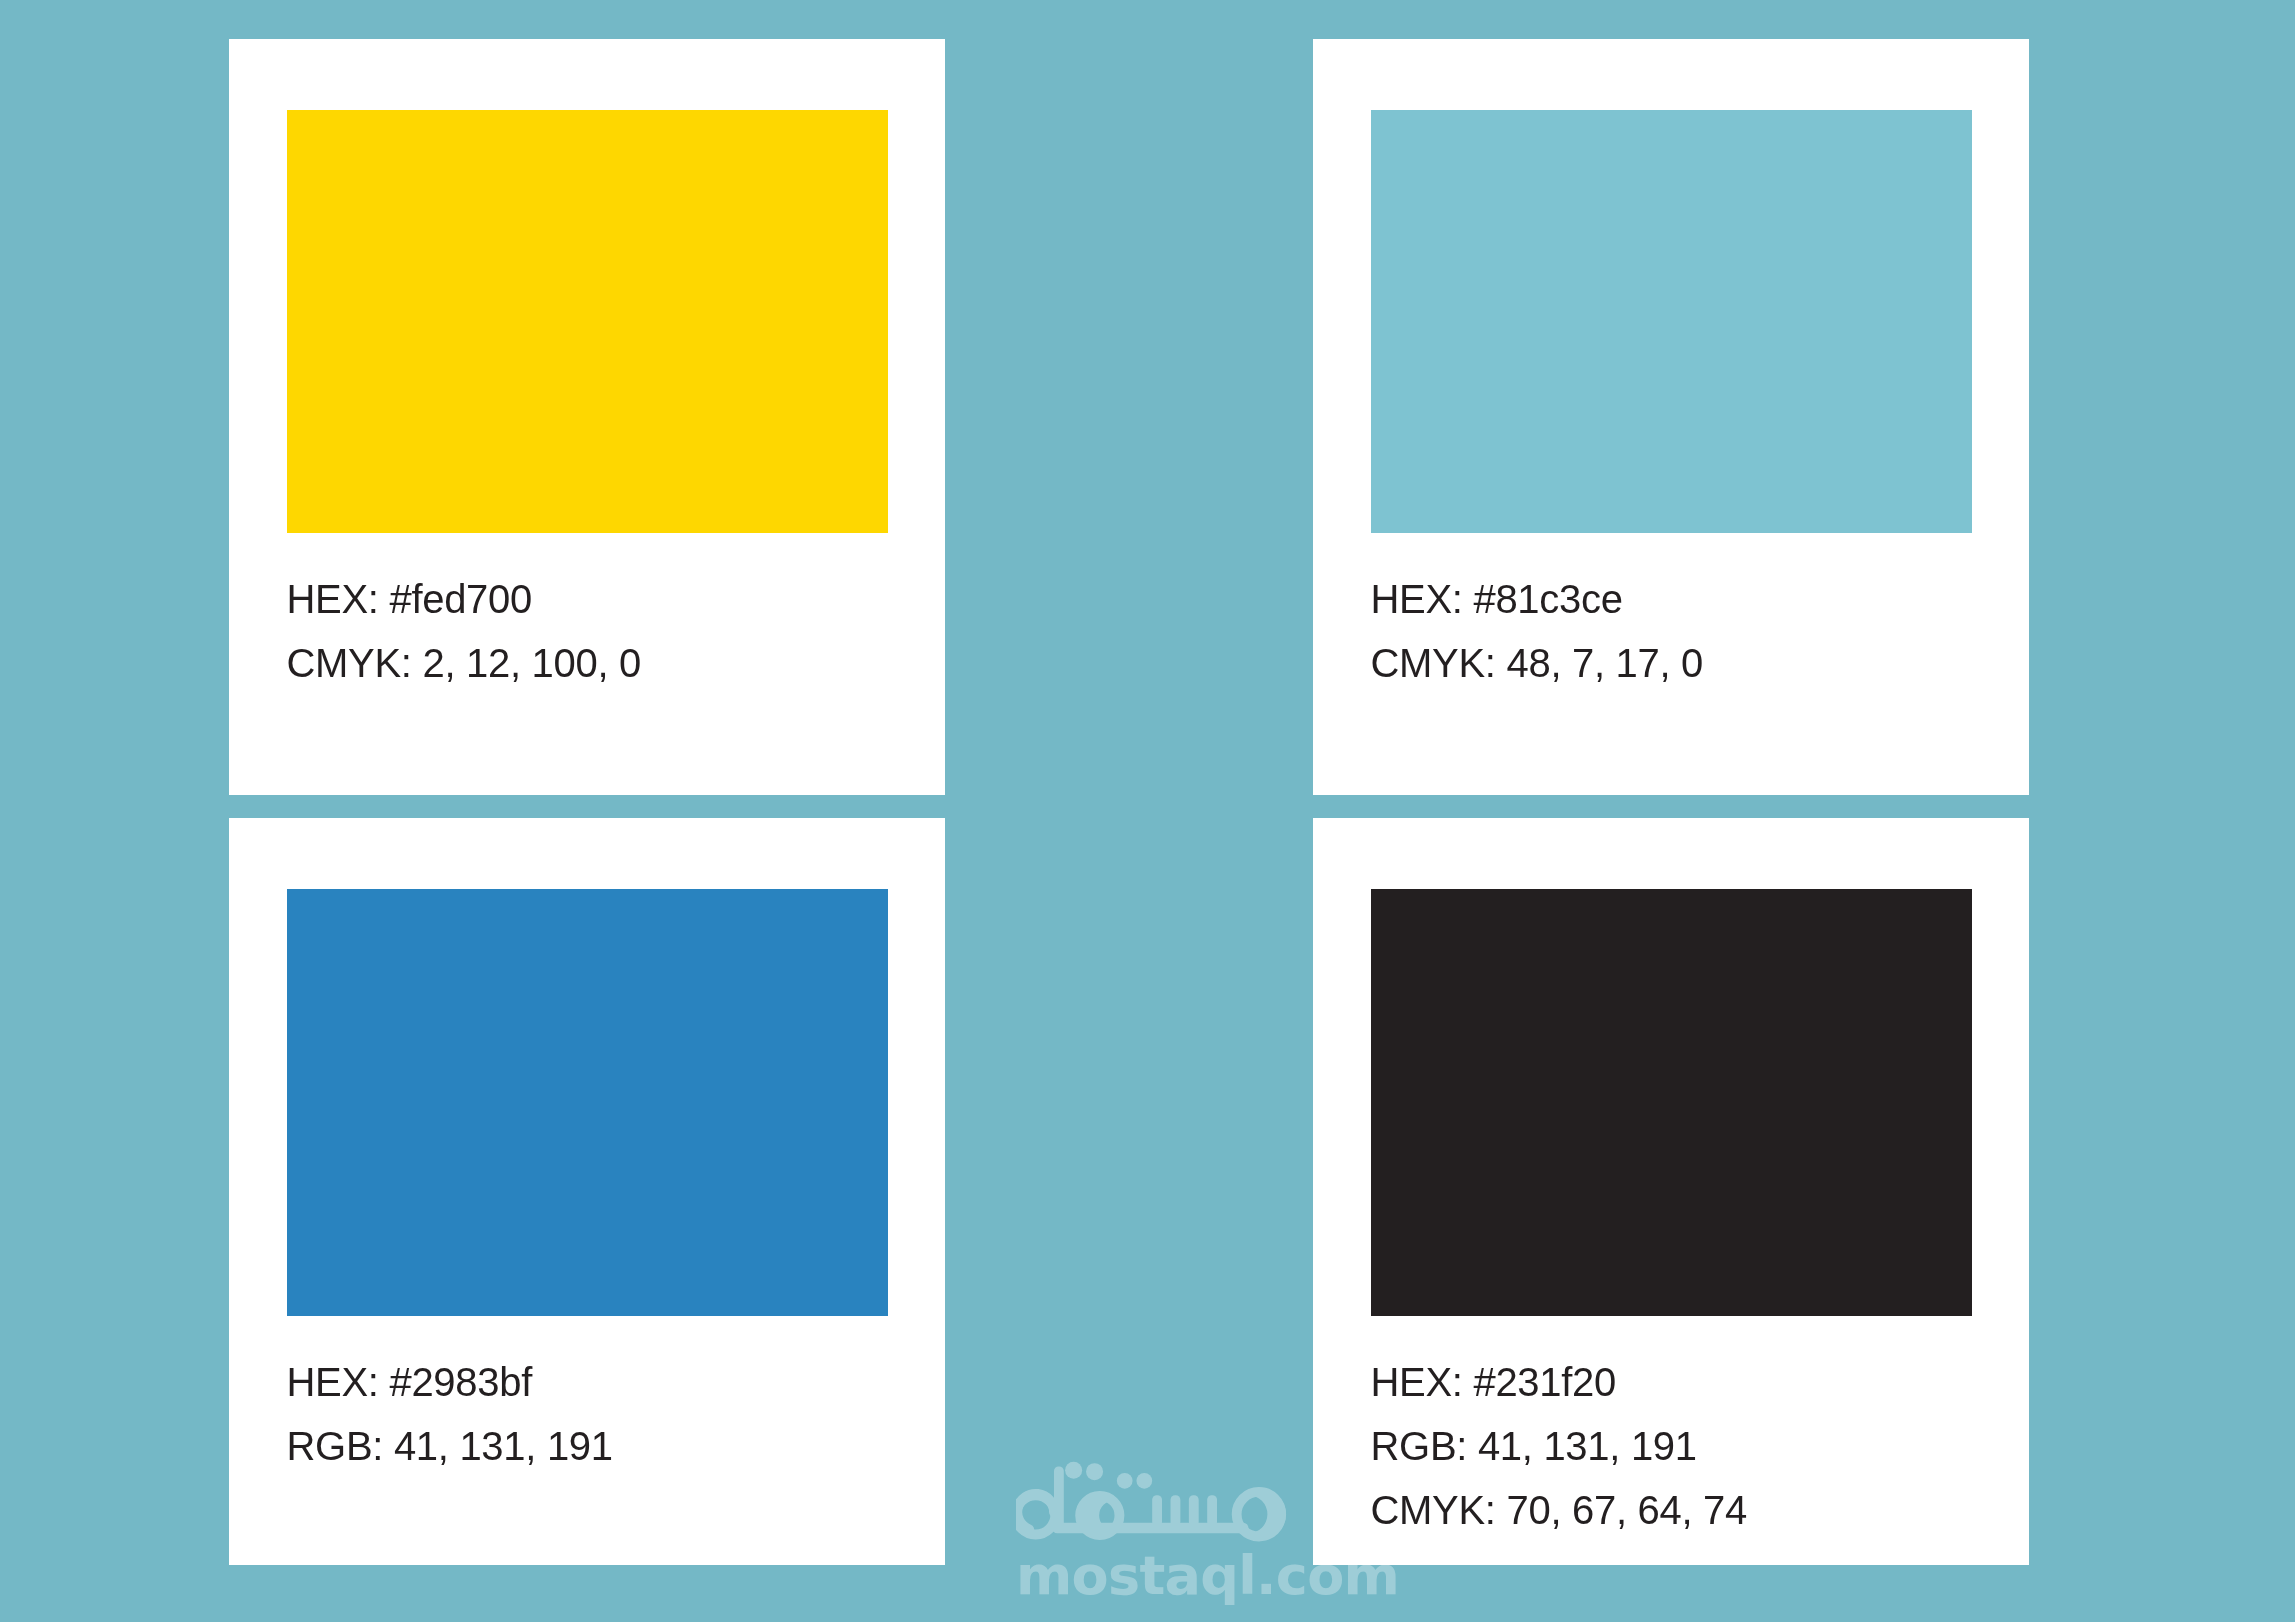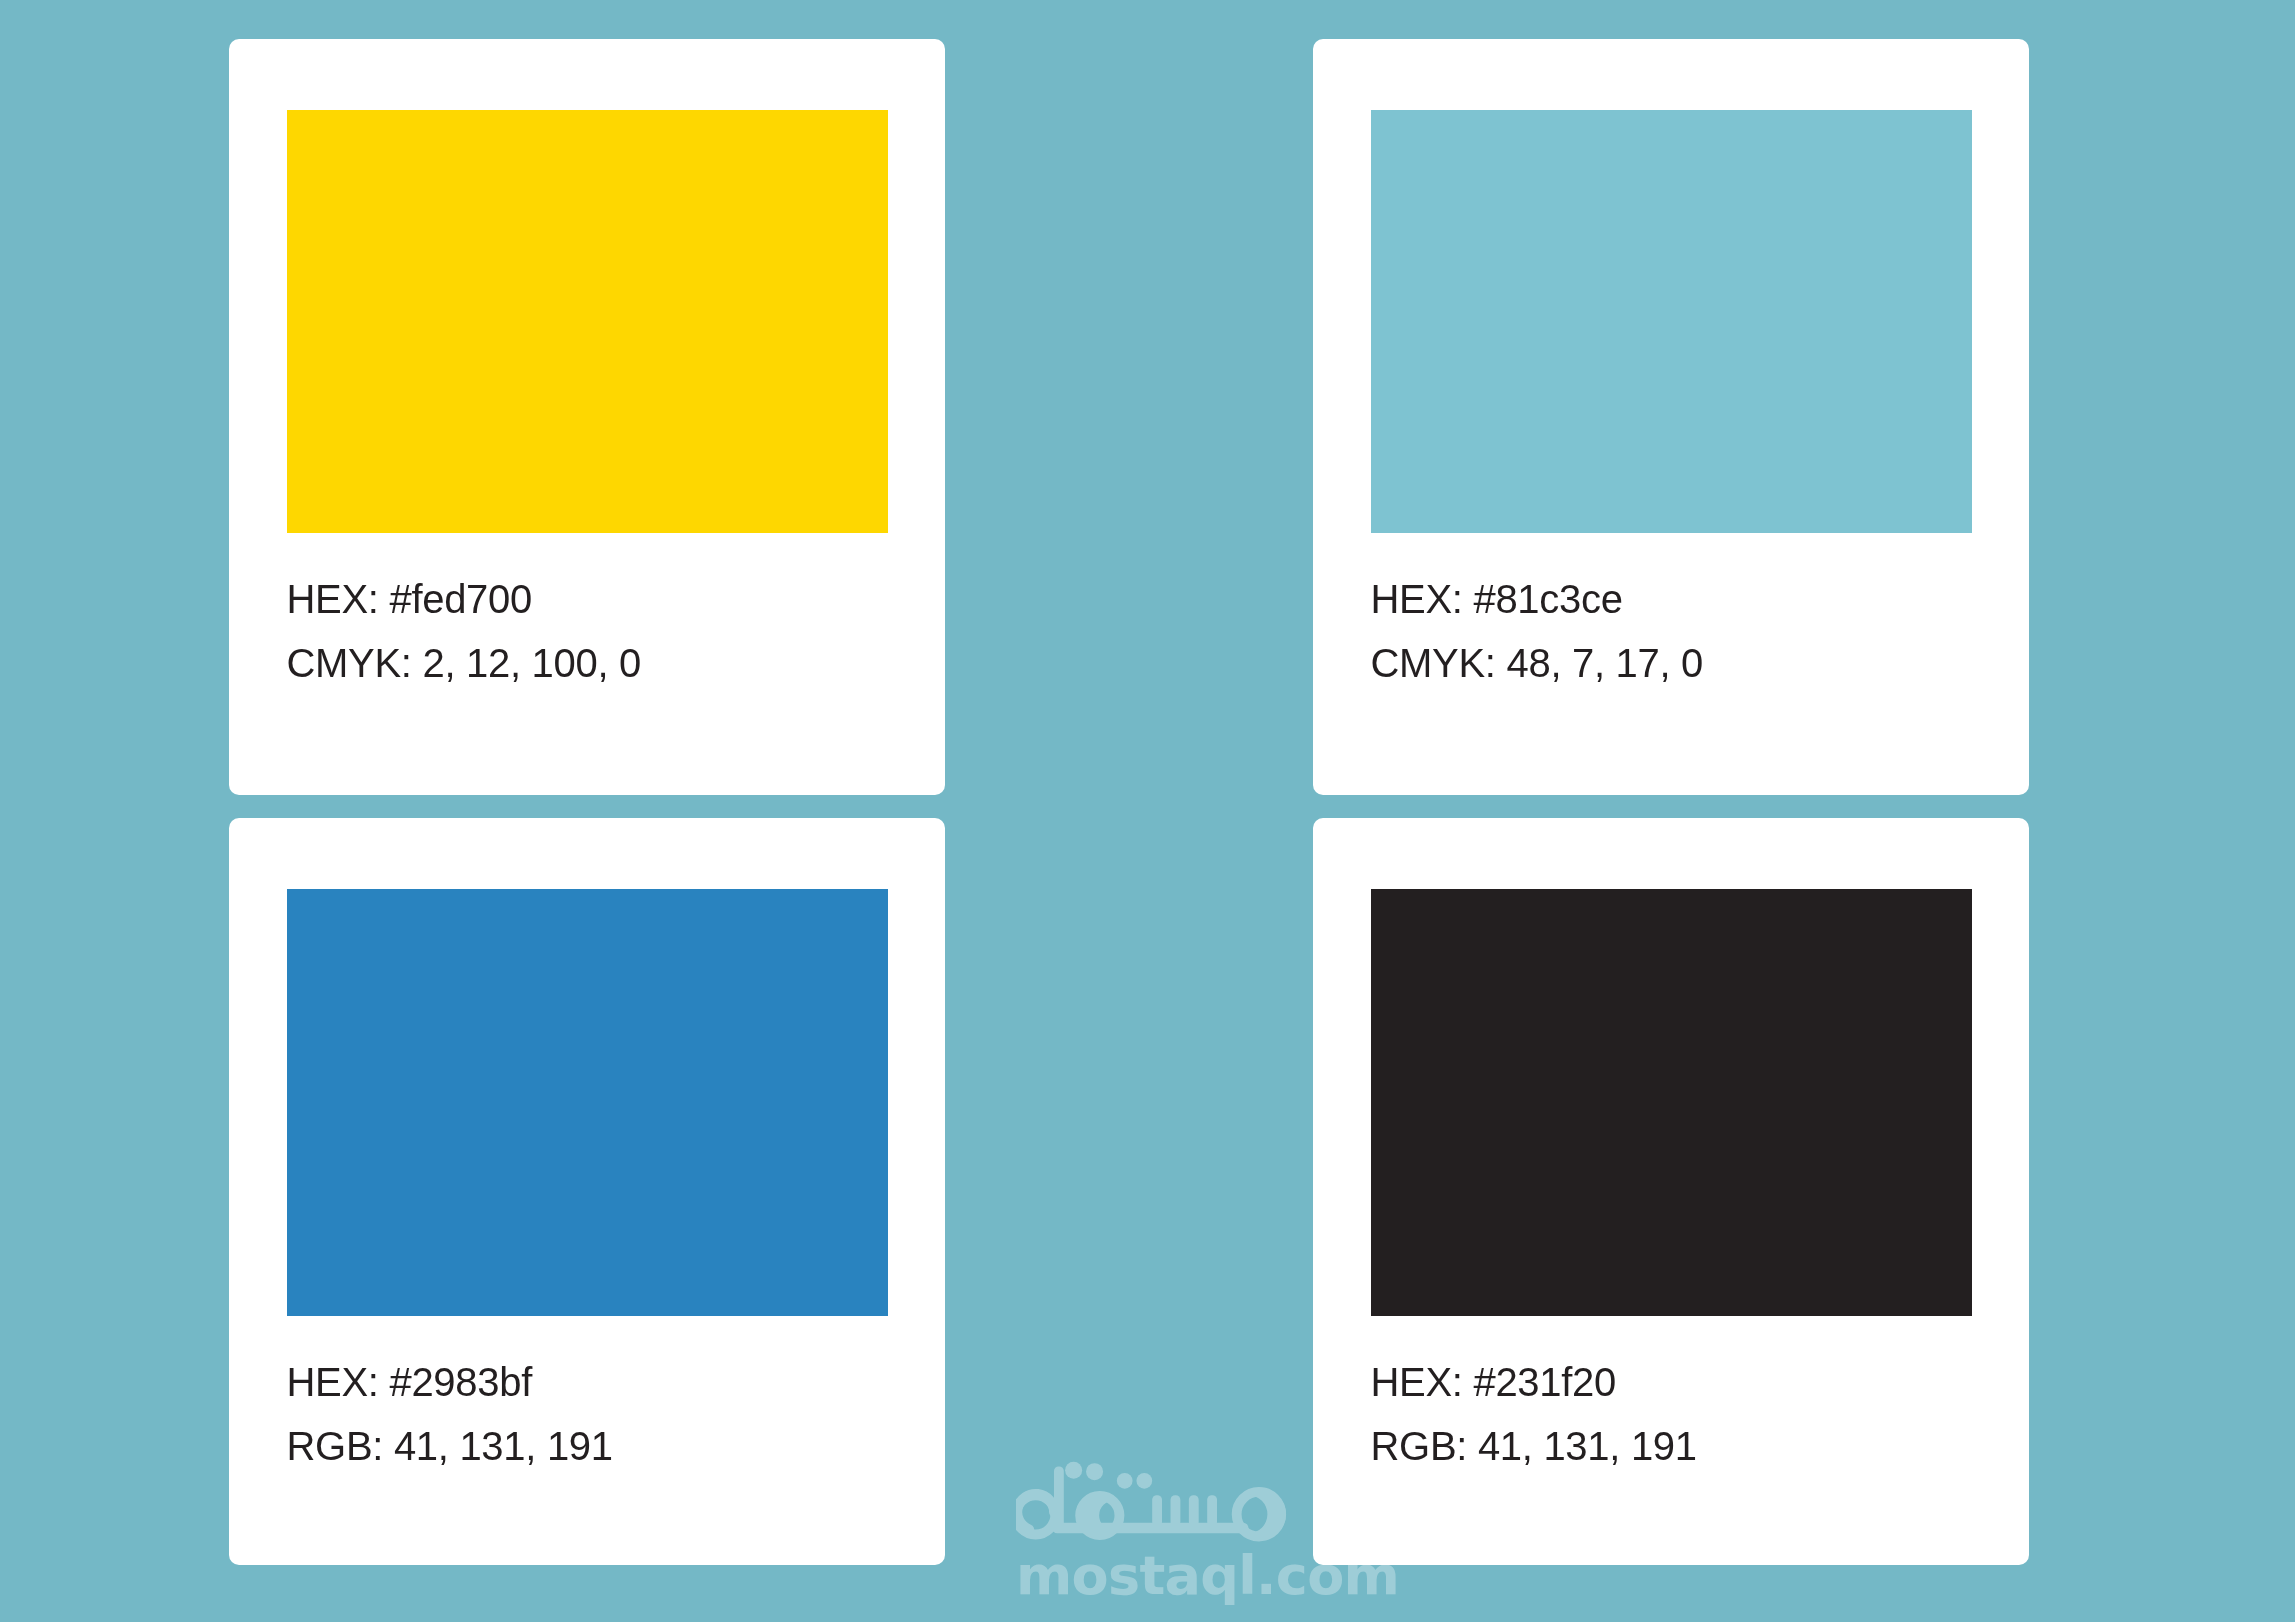--- a/index.html
+++ b/index.html
@@ -32,21 +32,20 @@
   }
 
   
   .color-card {
     background:#ffffff;
     position:relative;
     display:flex;
     flex-direction:column;
     align-items:center;
     padding-top:71px;
-    border-radius:10px;
   }
 
   .swatch {
     width:601px;
     height:423px;
     flex:none;
   }
 
   .card-row-2 .swatch { height:427px; }
 
@@ -120,20 +119,21 @@
       <span class="info-line">HEX: #2983bf</span>
       <span class="info-line">RGB: 41, 131, 191</span>
     </div>
   </div>
 
   <div class="color-card card-row-2">
     <div class="swatch" style="background:#231f20"></div>
     <div class="swatch-info">
       <span class="info-line">HEX: #231f20</span>
       <span class="info-line">RGB: 41, 131, 191</span>
+      <span class="info-line">CMYK: 70, 67, 64, 74</span>
     </div>
   </div>
 
 </div>
 
 <div id="mostaql-watermark">
   <svg class="wm-arabic" viewBox="0 0 420 140" xmlns="http://www.w3.org/2000/svg">
     <g fill="#ffffff">
 
       <rect x="55" y="94" width="300" height="16" rx="8"></rect>

